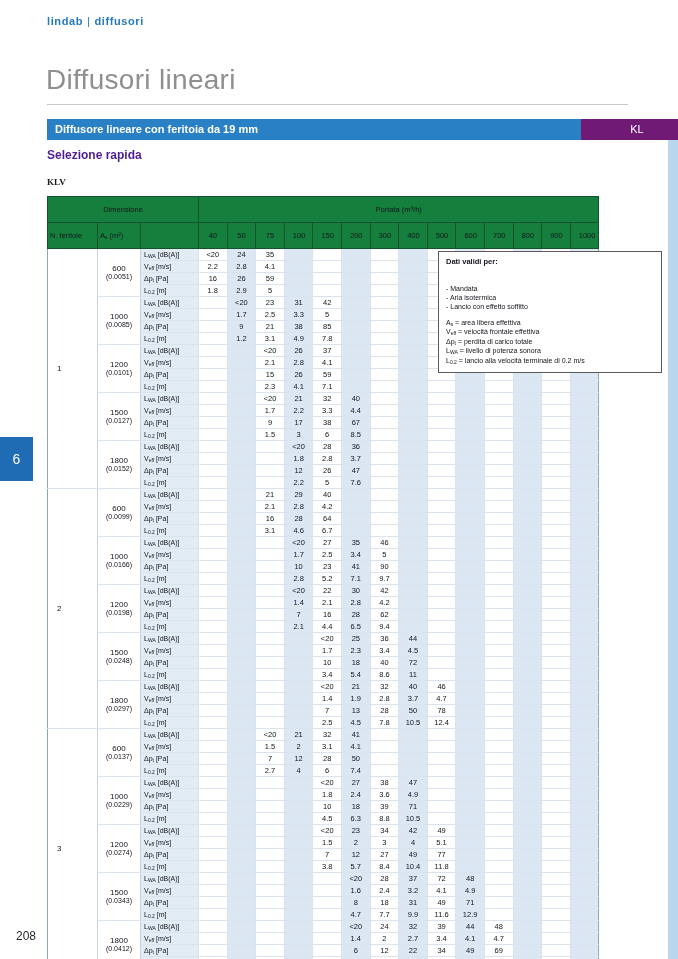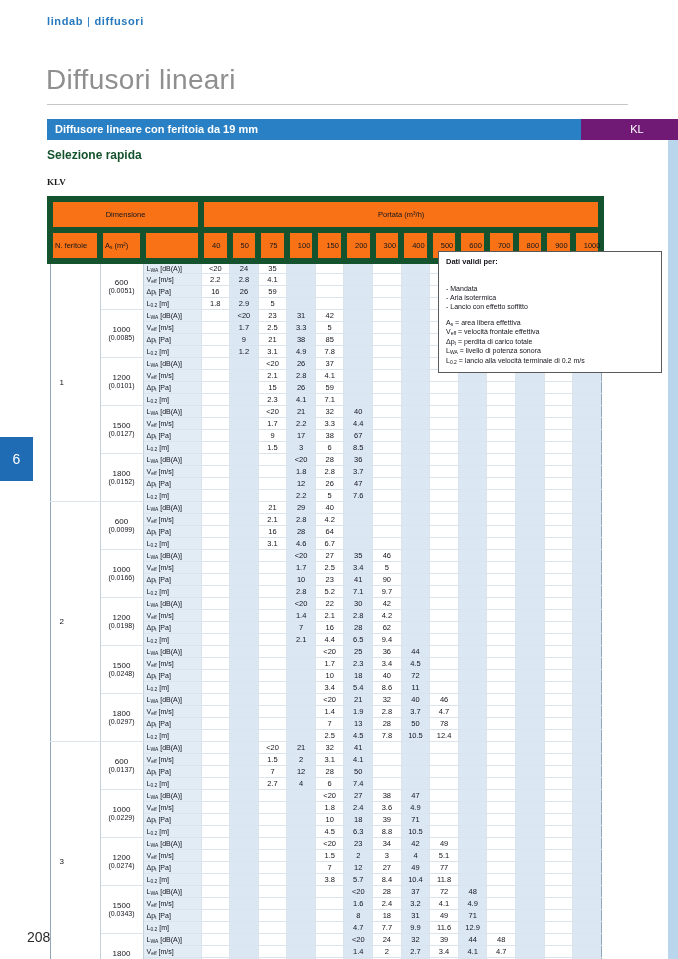--- a/index.html
+++ b/index.html
@@ -9,29 +9,29 @@
   .brand { position:absolute; left:47px; top:15px; font-size:11px; font-weight:bold; color:#2779be; letter-spacing:0.6px; }
   .brand .sep { font-weight:400; padding:0 4px; color:#2779be; }
 
   .page-title { position:absolute; left:46px; top:64px; font-size:28px; color:#8f8f8f; font-weight:400; letter-spacing:0.3px; }
   .title-rule { position:absolute; left:47px; top:104px; width:581px; height:1px; background:#c7c7c7; }
 
   .product-bar { position:absolute; left:47px; top:119px; width:646px; height:21px; display:flex;align-items:center; }
   .product-bar .bar-title { flex:1; background:#2a80c4; color:#fff; font-weight:bold; font-size:11px; line-height:21px; padding-left:8px; }
   .product-bar .bar-code { width:112px; background:#701a75; color:#fff; font-weight:normal; font-size:11px; line-height:21px; text-align:center; }
 
-  .section-heading { position:absolute; left:47px; top:148px; color:#14532d; font-weight:bold; font-size:12px; }
+  .section-heading { position:absolute; left:47px; top:148px; color:#4c1d95; font-weight:bold; font-size:12px; }
   .model-label { position:absolute; left:47px; top:177px; font-weight:bold; font-size:9px; color:#1a1a1a;font-family:Liberation Serif, serif; }
 
   .side-tab { position:absolute; left:0; top:437px; width:33px; height:44px; background:#1f6cb4; color:#fff; font-size:14px; display:flex; align-items:center; justify-content:center; }
   .right-strip { position:absolute; right:0; top:140px; width:10px; height:819px; background:#b9d6ec; }
-  .page-number { position:absolute; left:27px; top:929px; font-size:14px; color:#2a2a2a; }
+  .page-number { position:absolute; left:16px; top:929px; font-size:12px; color:#2a2a2a; }
 
   .klv-table { position:absolute; left:47px; top:196px; width:552px; border-collapse:collapse; table-layout:fixed; }
-  .klv-table th { background:#f97316; font-weight:400; font-size:7.5px; color:#14141c; border:6px solid #14532d; padding:8px; }
+  .klv-table th { background:#15803d; font-weight:400; font-size:7.5px; color:#14141c; border:1px solid #14532d; padding:8px; }
   .klv-table tr.h1 { height:10px; }
   .klv-table tr.h2 { height:13px;border-radius:6px; }
   .klv-table th.left-h { text-align:left; padding-left:2px; }
   .klv-table tbody tr { height:12px; }
   .klv-table td { font-size:7.5px; color:#14141c; text-align:center; vertical-align:middle; padding:0; border:1px solid #dbe4ed; }
   .klv-table td.shade { background:#dbe7f2; }
   .klv-table td.metric-cell { background:#e2ecf5; text-align:left; padding-left:3px; font-size:7px; white-space:nowrap; overflow:hidden; }
   .klv-table td.group-cell { text-align:left; padding-left:9px; font-size:8px; background:#fff; border-right-color:#c4d2de; }
   .klv-table td.dim-cell { font-size:8px; background:#fff; border-right-color:#c4d2de; line-height:1.15; }
   .klv-table td.dim-cell .area-val { font-size:7px; }

